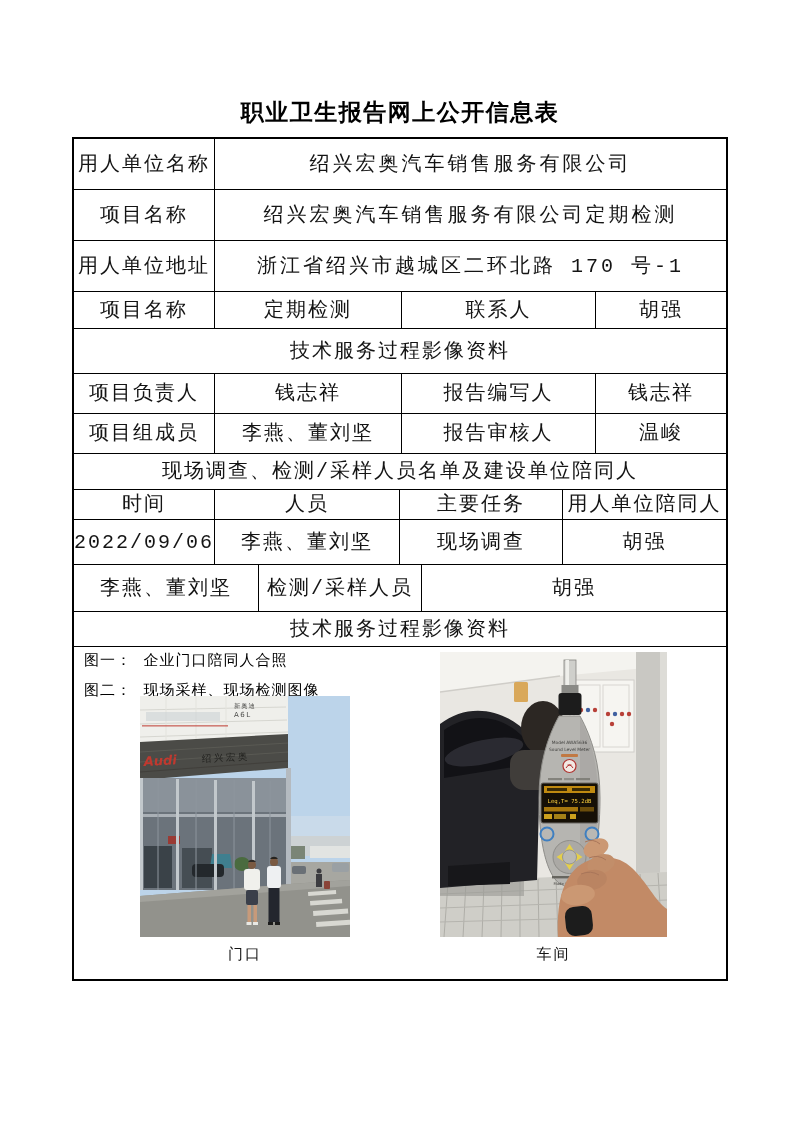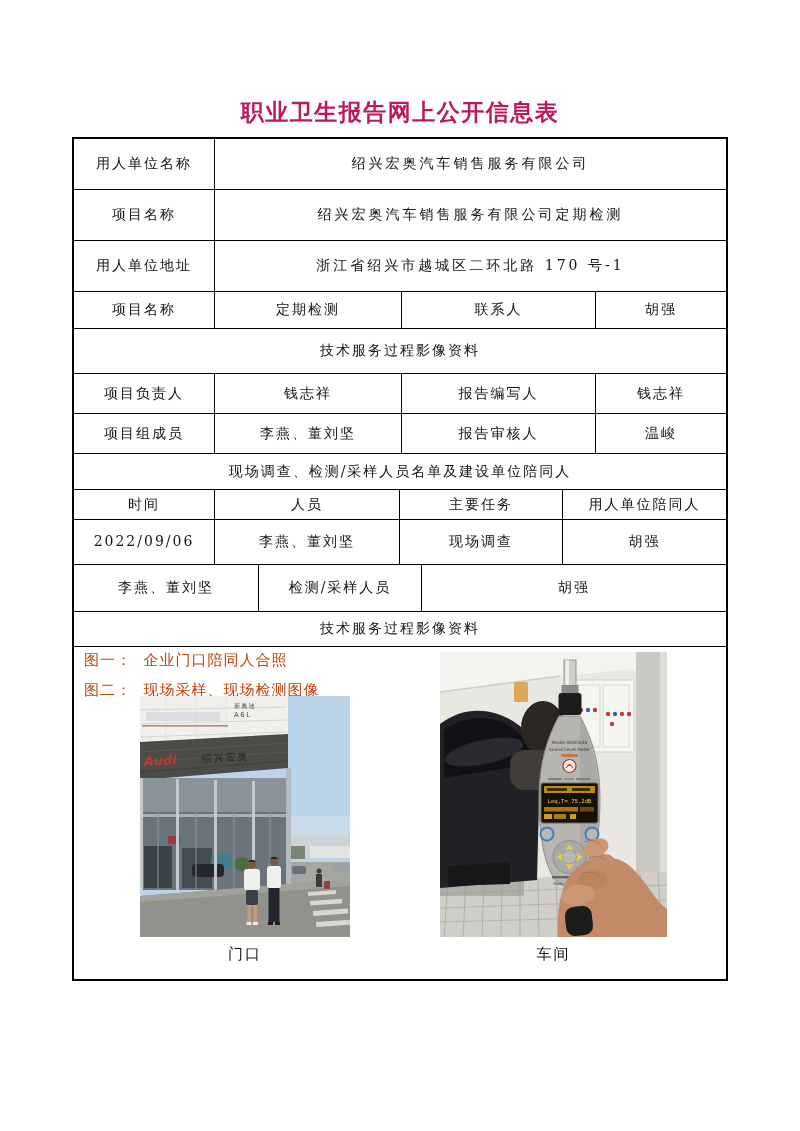--- a/index.html
+++ b/index.html
@@ -2,40 +2,40 @@
 <html><head>
 <meta charset="utf-8">
 <style>
   html,body{margin:0;padding:0;background:#ffffff;}
   .page{
     position:relative;width:800px;height:1131px;background:#fff;
     font-family:"DejaVu Serif","Liberation Serif",serif;color:#111;overflow:hidden;
   }
   .title{
     position:absolute;left:0;top:97px;width:800px;text-align:center;
-    font-size:23px;font-weight:700;letter-spacing:1.5px;color:#be185d;
+    font-size:23px;font-weight:700;letter-spacing:1.5px;color:#000000;
   }
   .tbl{
     position:absolute;left:72px;top:137px;width:656px;height:844px;
     border:2px solid #000;box-sizing:border-box;background:#fff;
   }
   .row{display:flex;border-bottom:1px solid #000;box-sizing:border-box;}
   .row:last-child{border-bottom:none;}
   .cell{
     border-right:1px solid #000;box-sizing:border-box;
     display:flex;align-items:center;justify-content:center;text-align:center;
-    font-size:14px;letter-spacing:2px;line-height:1.25;color:#141414;
+    font-size:20px;letter-spacing:2px;line-height:1.25;color:#141414;font-family:Liberation Mono, monospace;
   }
   .cell:last-child{border-right:none;}
   .wL{width:141px;} .wA1{width:187px;} .wA2{width:194px;}
   .wB1{width:185px;} .wB2{width:163px;} .grow{flex:1;}
   .sp3{letter-spacing:3px;}
   .photo-cell{position:relative;}
   .figline{
-    position:absolute;left:10px;font-size:15px;letter-spacing:1px;color:#c2410c;white-space:pre;
+    position:absolute;left:10px;font-size:15px;letter-spacing:1px;color:#000000;white-space:pre;
   }
   .caption{position:absolute;text-align:center;font-size:15px;letter-spacing:2px;color:#141414;}
   .photo{position:absolute;overflow:hidden;}
   svg{display:block;}
 </style>
 </head>
 <body>
 
 <div class="page">
 

